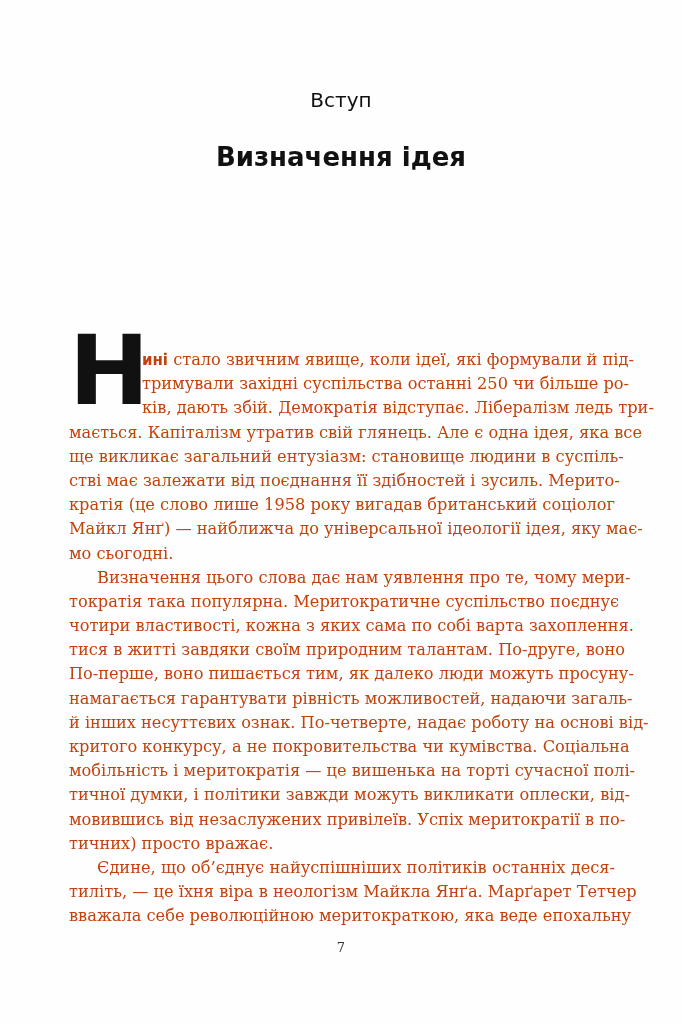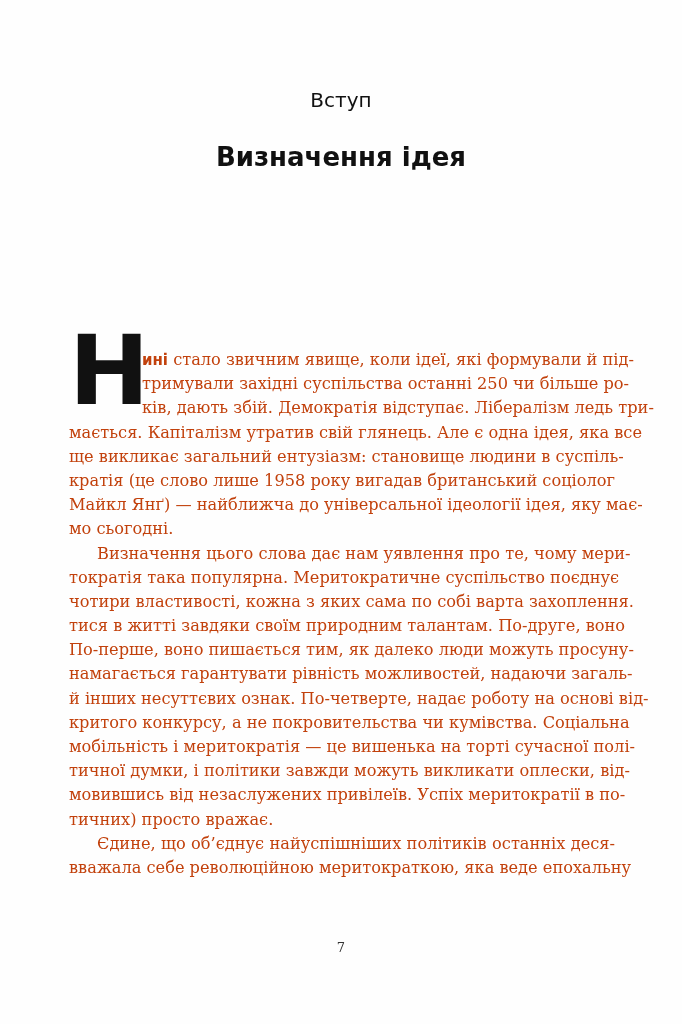--- a/index.html
+++ b/index.html
@@ -43,33 +43,35 @@
   <div class="chapter-title">Визначення ідея</div>
 
   <div class="dropcap">Н</div>
 
   <div class="body-text">
     <span class="line dropcap-line"><span class="dropcap-rest">ині</span><span> стало звичним явище, коли ідеї, які формували й під-</span></span>
     <span class="line dropcap-line">тримували західні суспільства останні 250 чи більше ро-</span>
     <span class="line dropcap-line">ків, дають збій. Демократія відступає. Лібералізм ледь три-</span>
     <span class="line">мається. Капіталізм утратив свій глянець. Але є одна ідея, яка все</span>
     <span class="line">ще викликає загальний ентузіазм: становище людини в суспіль-</span>
+    <span class="line">стві має залежати від поєднання її здібностей і зусиль. Мерито-</span>
     <span class="line">кратія (це слово лише 1958 року вигадав британський соціолог</span>
     <span class="line">Майкл Янґ) — найближча до універсальної ідеології ідея, яку має-</span>
     <span class="line last">мо сьогодні.</span>
     <span class="line indent">Визначення цього слова дає нам уявлення про те, чому мери-</span>
     <span class="line">тократія така популярна. Меритократичне суспільство поєднує</span>
     <span class="line">чотири властивості, кожна з яких сама по собі варта захоплення.</span>
     <span class="line">тися в житті завдяки своїм природним талантам. По-друге, воно</span>
     <span class="line">По-перше, воно пишається тим, як далеко люди можуть просуну-</span>
     <span class="line">намагається гарантувати рівність можливостей, надаючи загаль-</span>
     <span class="line">й інших несуттєвих ознак. По-четверте, надає роботу на основі від-</span>
     <span class="line">критого конкурсу, а не покровительства чи кумівства. Соціальна</span>
     <span class="line">мобільність і меритократія — це вишенька на торті сучасної полі-</span>
     <span class="line">тичної думки, і політики завжди можуть викликати оплески, від-</span>
     <span class="line">мовившись від незаслужених привілеїв. Успіх меритократії в по-</span>
     <span class="line last">тичних) просто вражає.</span>
     <span class="line indent">Єдине, що об’єднує найуспішніших політиків останніх деся-</span>
+    <span class="line">тиліть, — це їхня віра в неологізм Майкла Янґа. Марґарет Тетчер</span>
     <span class="line">вважала себе революційною меритократкою, яка веде епохальну</span>
   </div>
 
   <div class="page-number">7</div>
 </div>
 
 </body></html>

